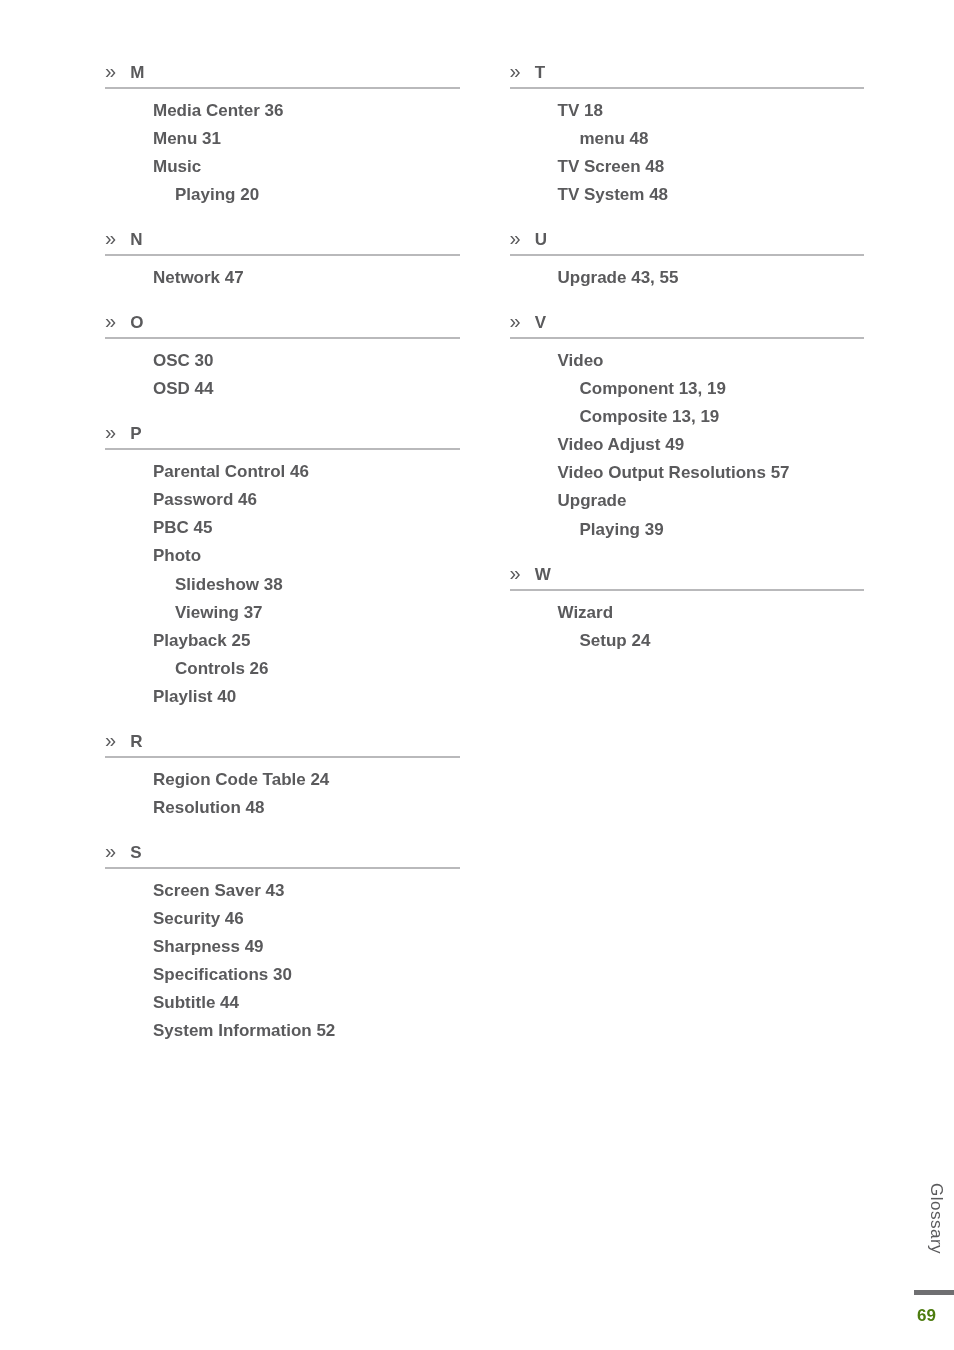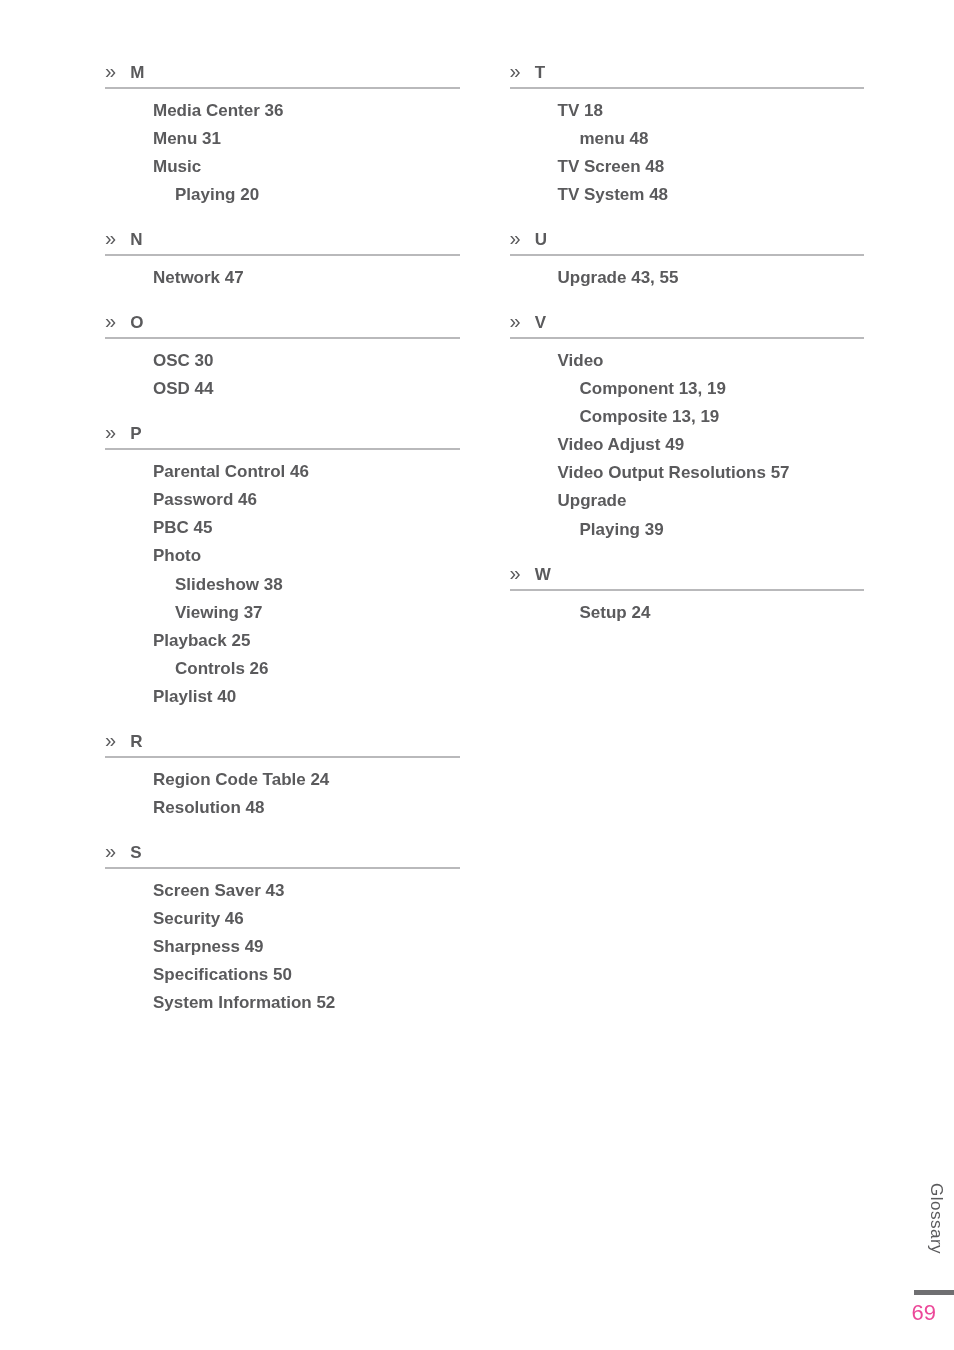--- a/index.html
+++ b/index.html
@@ -50,23 +50,23 @@
     right: 0;
     bottom: 55px;
     width: 40px;
     height: 5px;
     background: #6f6f71;
   }
   .page-num {
     position: absolute;
     right: 18px;
     bottom: 24px;
-    font-size: 22px;
-    font-weight: normal;
-    color: #ec4899;
+    font-size: 17px;
+    font-weight: bold;
+    color: #4d7c0f;
   }
 </style>
 </head>
 <body>
 
 <div class="page">
   <div class="columns">
     <div class="col" id="left-col">
         <div class="section">
           <div class="section-header">
@@ -117,21 +117,22 @@
           <div class="entry">Resolution  48</div>
         </div>
         <div class="section">
           <div class="section-header">
             <span class="chev">»</span>
             <span class="letter">S</span>
           </div>
           <div class="entry">Screen Saver  43</div>
           <div class="entry">Security  46</div>
           <div class="entry">Sharpness  49</div>
-          <div class="entry">Specifications  50</div>
+          <div class="entry">Specifications  30</div>
+          <div class="entry">Subtitle  44</div>
           <div class="entry">System Information  52</div>
         </div>
       </div>
     <div class="col" id="right-col">
         <div class="section">
           <div class="section-header">
             <span class="chev">»</span>
             <span class="letter">T</span>
           </div>
           <div class="entry">TV  18</div>
@@ -157,20 +158,21 @@
           <div class="entry">Video Adjust  49</div>
           <div class="entry">Video Output Resolutions  57</div>
           <div class="entry">Upgrade</div>
           <div class="entry sub">Playing  39</div>
         </div>
         <div class="section">
           <div class="section-header">
             <span class="chev">»</span>
             <span class="letter">W</span>
           </div>
+          <div class="entry">Wizard</div>
           <div class="entry sub">Setup  24</div>
         </div>
       </div>
   </div>
 
   <div class="side-tab">Glossary</div>
   <div class="side-tab-underline"></div>
   <div class="page-num">69</div>
 </div>
 

